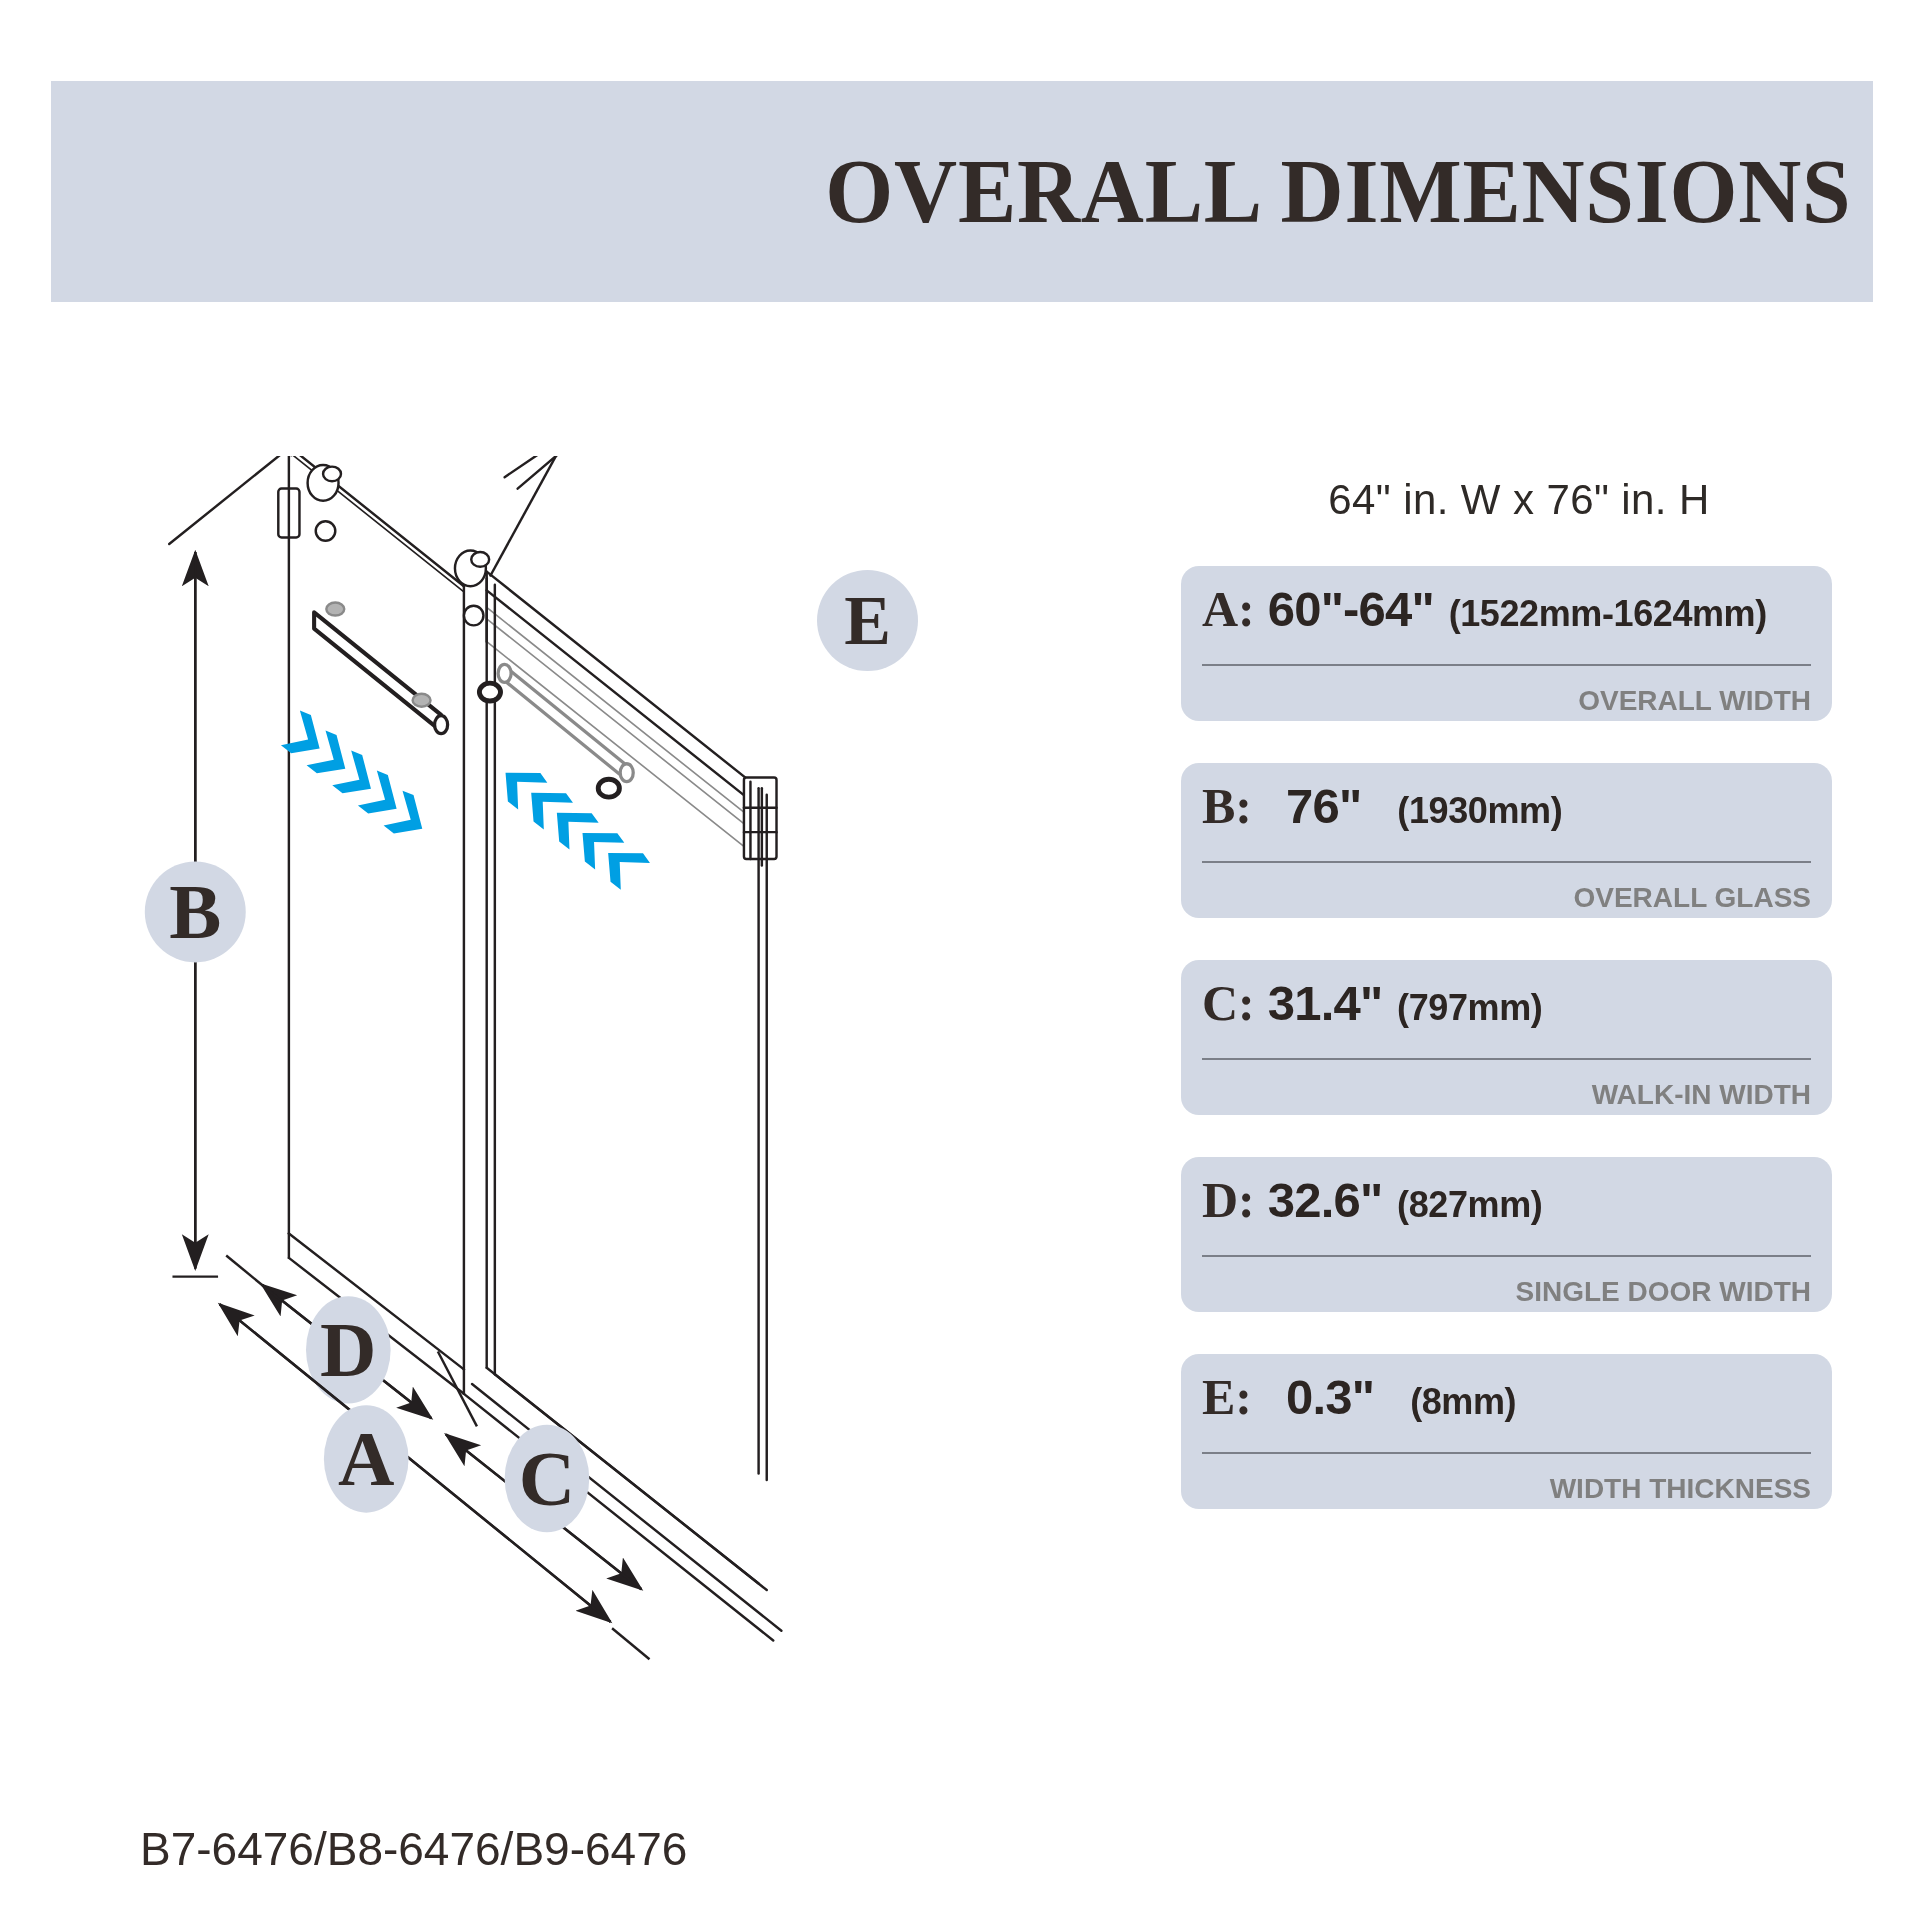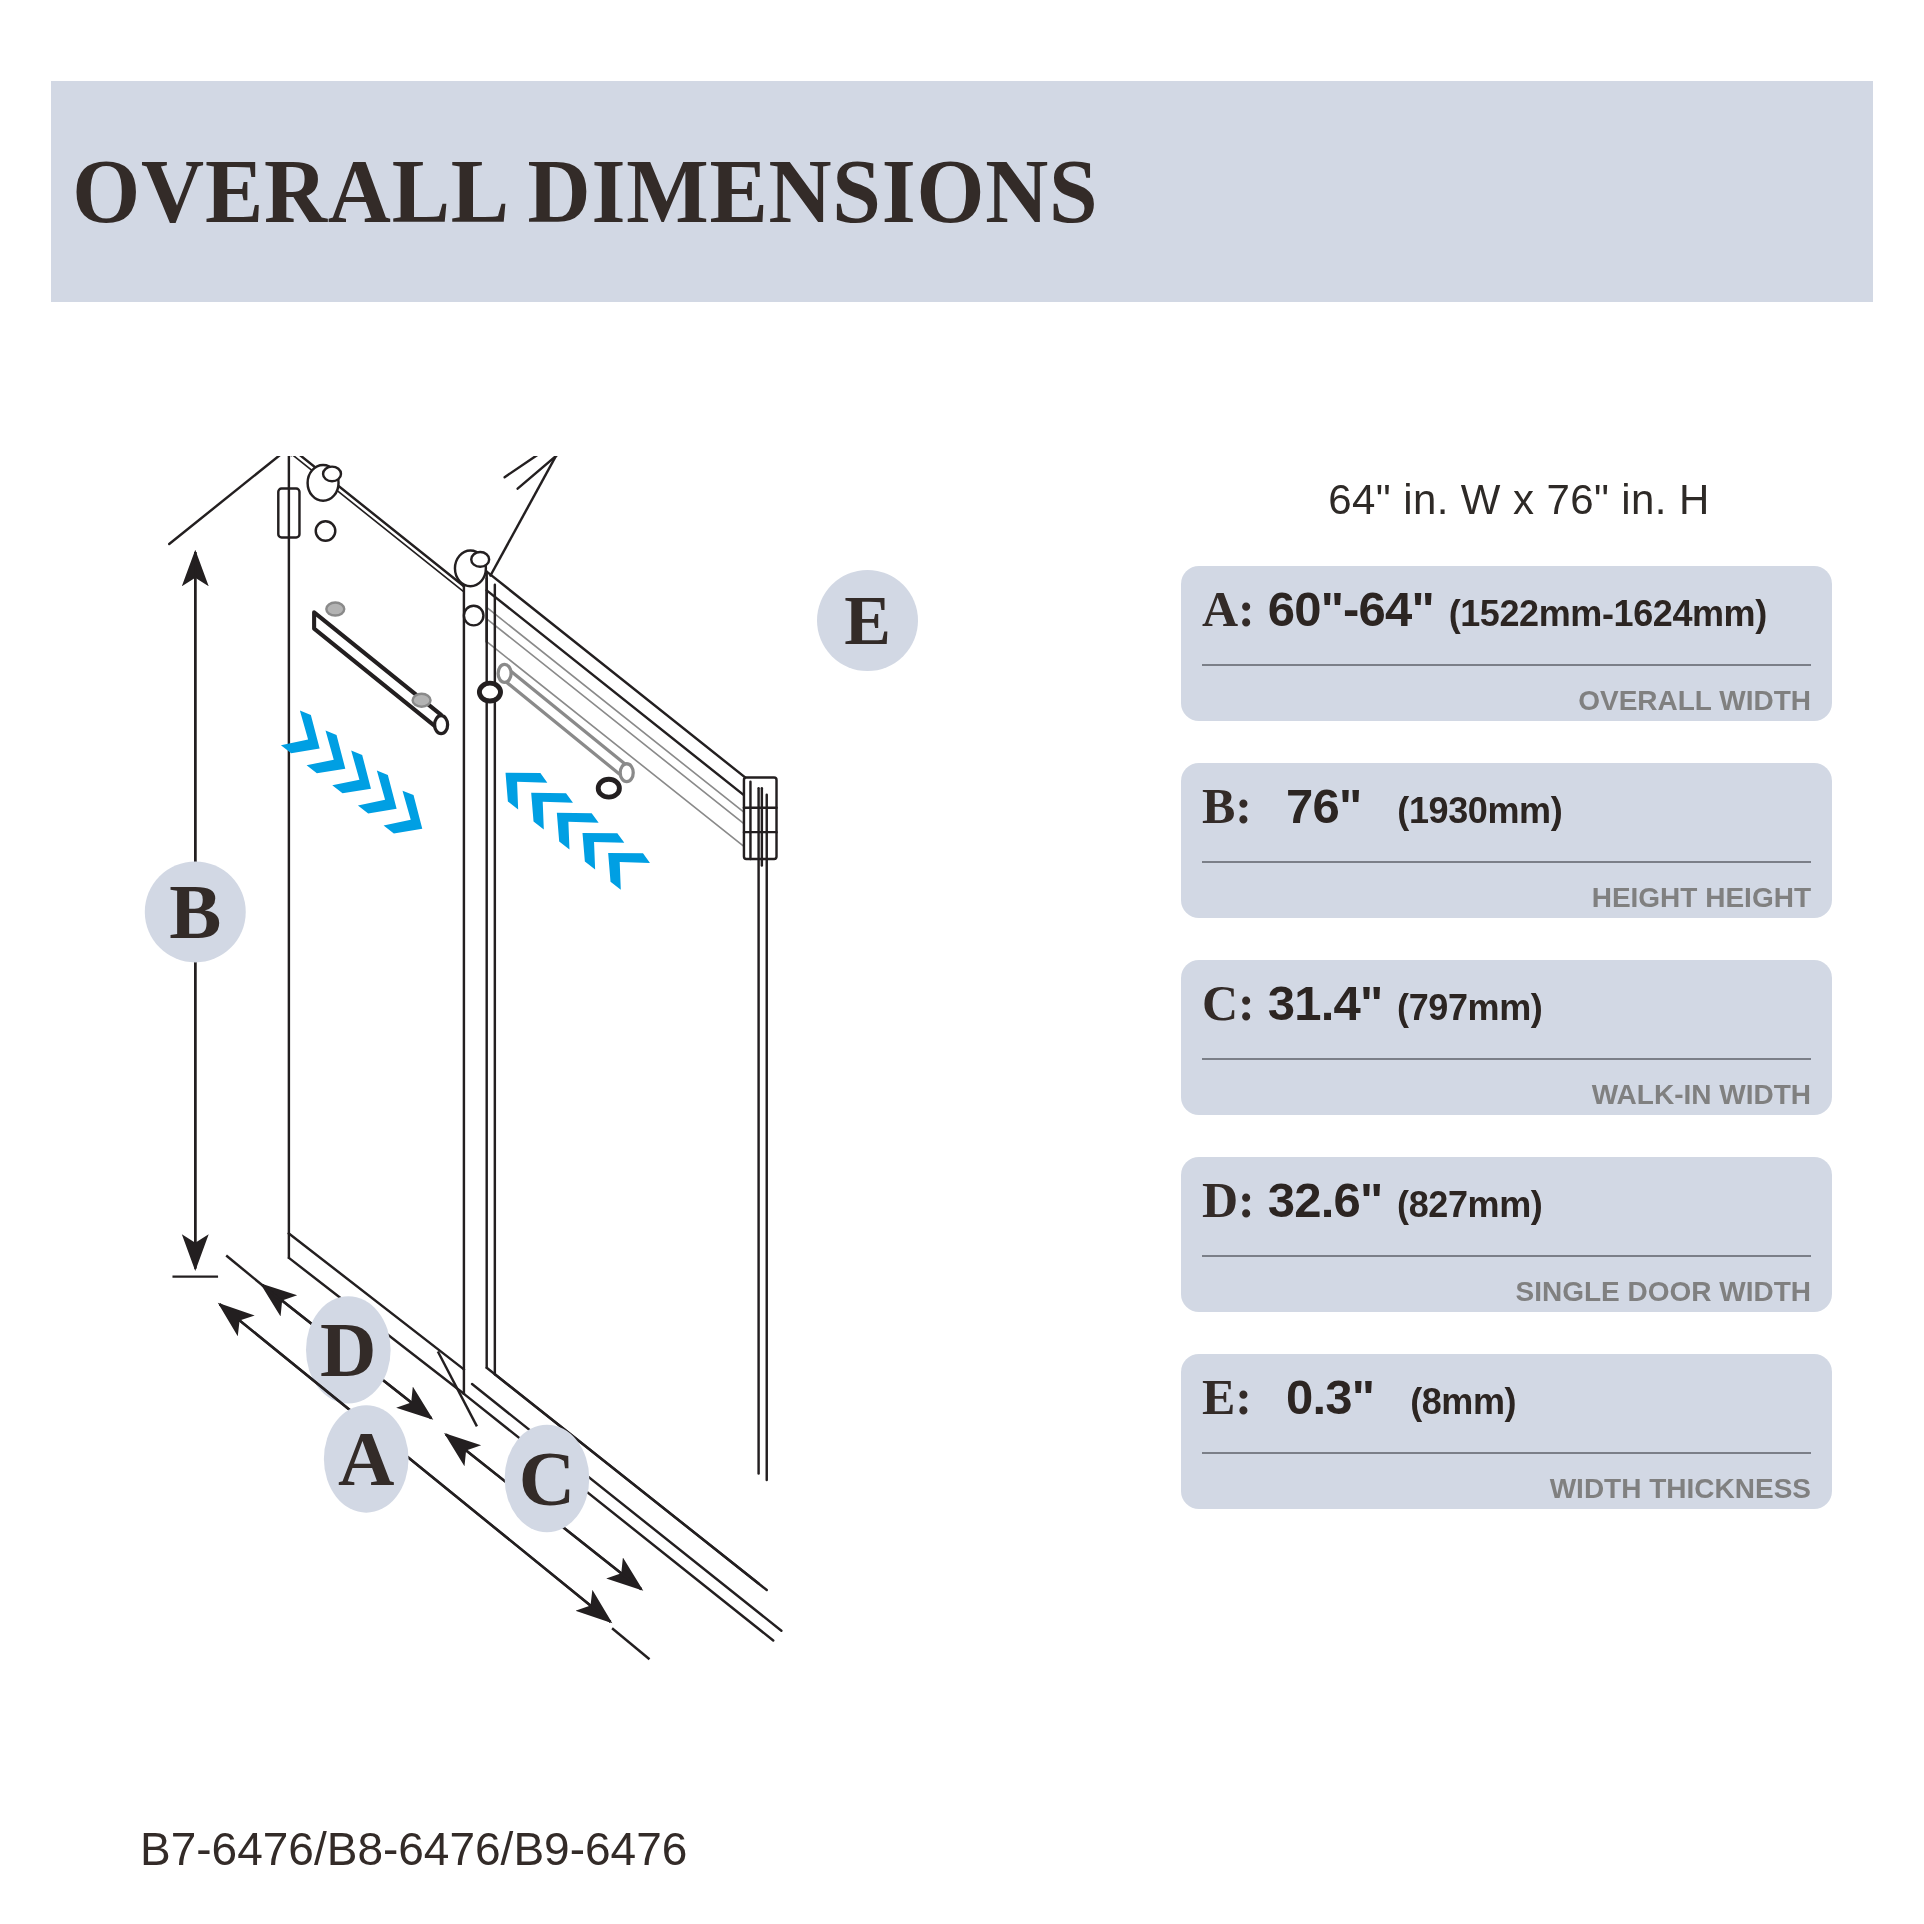--- a/index.html
+++ b/index.html
@@ -18,21 +18,21 @@
   
   #header-banner {
     position: absolute;
     left: 51px;
     top: 81px;
     width: 1822px;
     height: 221px;
     background: #d2d8e4;
     display: flex;
     align-items: center;
-    justify-content: flex-start;
+    justify-content: flex-end;
   }
   #page-title {
     font-family: "Liberation Serif", serif;
     font-weight: bold;
     font-size: 91px;
     letter-spacing: 0.8px;
     color: #332b28;
     white-space: nowrap;
     transform: scaleX(0.96);
   }
@@ -357,21 +357,21 @@
     <div class="spec-label">OVERALL WIDTH</div>
   </div>
 
   <div class="spec-card wide-gap">
     <div class="spec-top">
       <span class="spec-key">B:</span>
       <span class="spec-value">76"</span>
       <span class="spec-metric">(1930mm)</span>
     </div>
     <div class="spec-divider"></div>
-    <div class="spec-label">HEIGHT HEIGHT</div>
+    <div class="spec-label">OVERALL GLASS</div>
   </div>
 
   <div class="spec-card">
     <div class="spec-top">
       <span class="spec-key">C:</span>
       <span class="spec-value">31.4"</span>
       <span class="spec-metric">(797mm)</span>
     </div>
     <div class="spec-divider"></div>
     <div class="spec-label">WALK-IN WIDTH</div>

